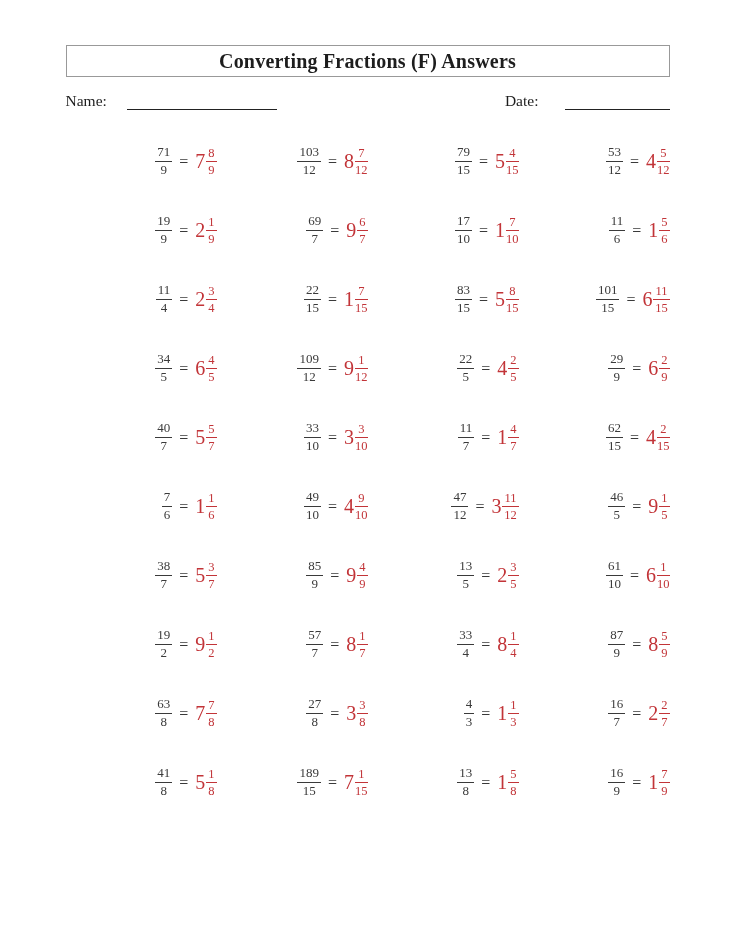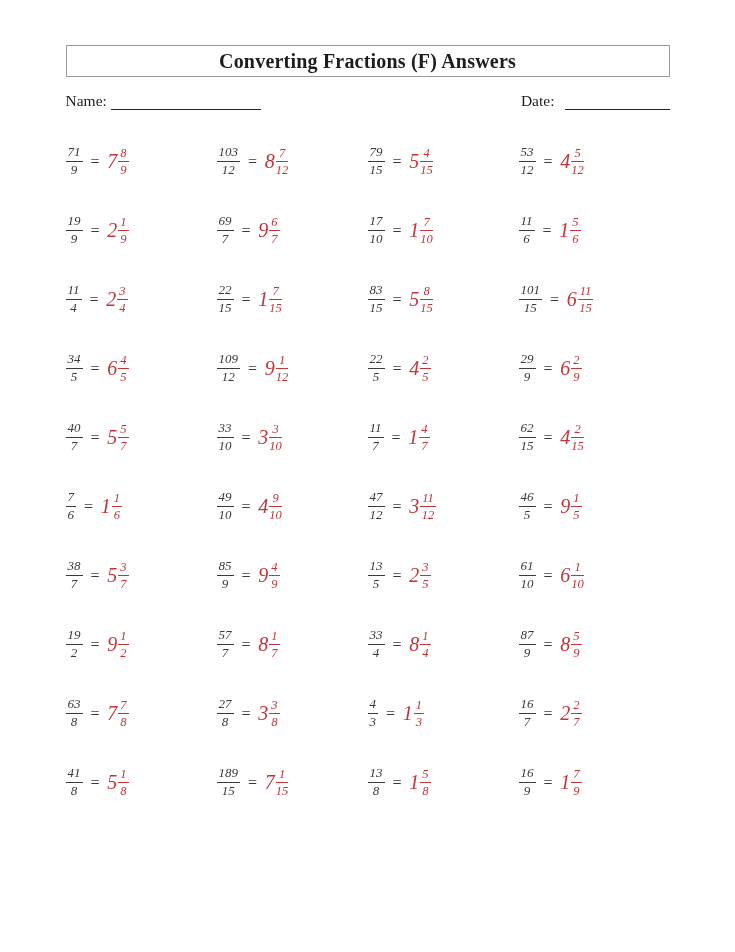--- a/index.html
+++ b/index.html
@@ -21,43 +21,43 @@
   .title-box h1 {
     margin:0; font-size:20px; font-weight:bold; color:#1d1d1d;
     letter-spacing:0.2px;
   }
 
   .name-date-row {
     margin-top:13px;
     display:flex; align-items:flex-end;
     font-size:15.5px; color:#1d1d1d;
     height:20px;
+    gap:16px;
   }
   .blank-line { border-bottom:1.2px solid #222; display:inline-block; height:16px; }
   .name-line { width:150px; margin-left:4px; }
   .date-line { width:105px; margin-left:6px; }
   .nd-spacer { flex:1; }
   .date-wrap { margin-right:4px; }
 
   .instruction {
     margin:14px 0 0 0;
     text-align:center;
     font-size:15.5px; color:#1d1d1d;
   }
 
   .grid {
     margin-top:17px;
     display:grid;
     grid-template-columns:repeat(4,151px);
     grid-auto-rows:69px;
   }
   .cell {
-    display:flex; align-items:center; justify-content:flex-start;
+    display:flex; align-items:center; justify-content:flex-end;
     white-space:nowrap;
-    font-style:italic;
   }
 
   .frac {
     display:inline-flex; flex-direction:column;
     text-align:center; line-height:1.12;
     font-size:12.5px;
   }
   .frac .fnum { display:block; border-bottom:1.2px solid currentColor; padding:0 2px 1px 2px; }
   .frac .fden { display:block; padding-top:1px; }
 

